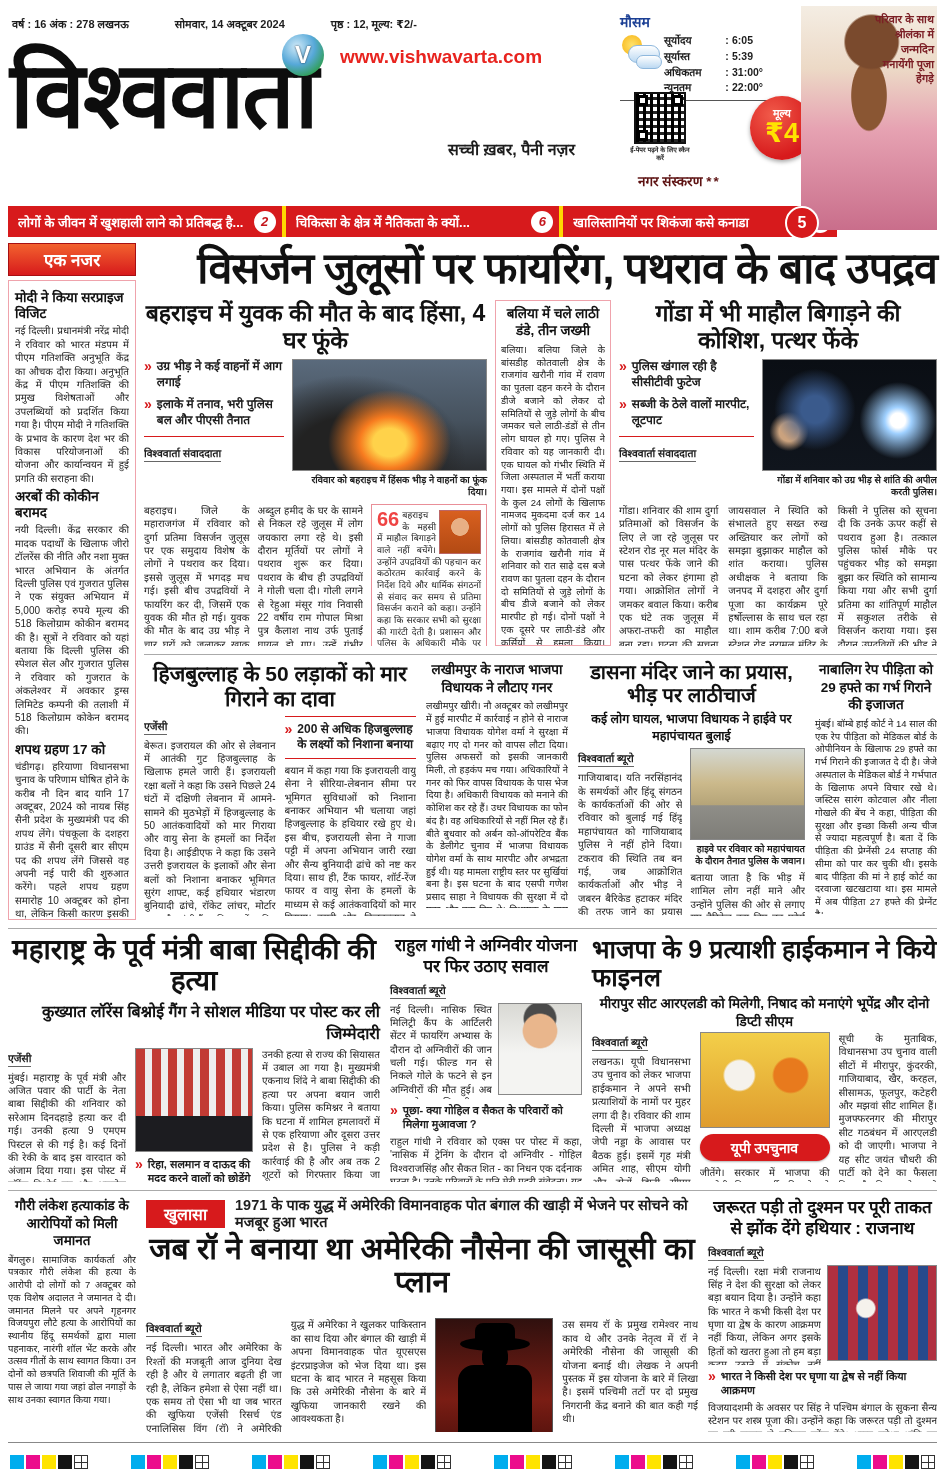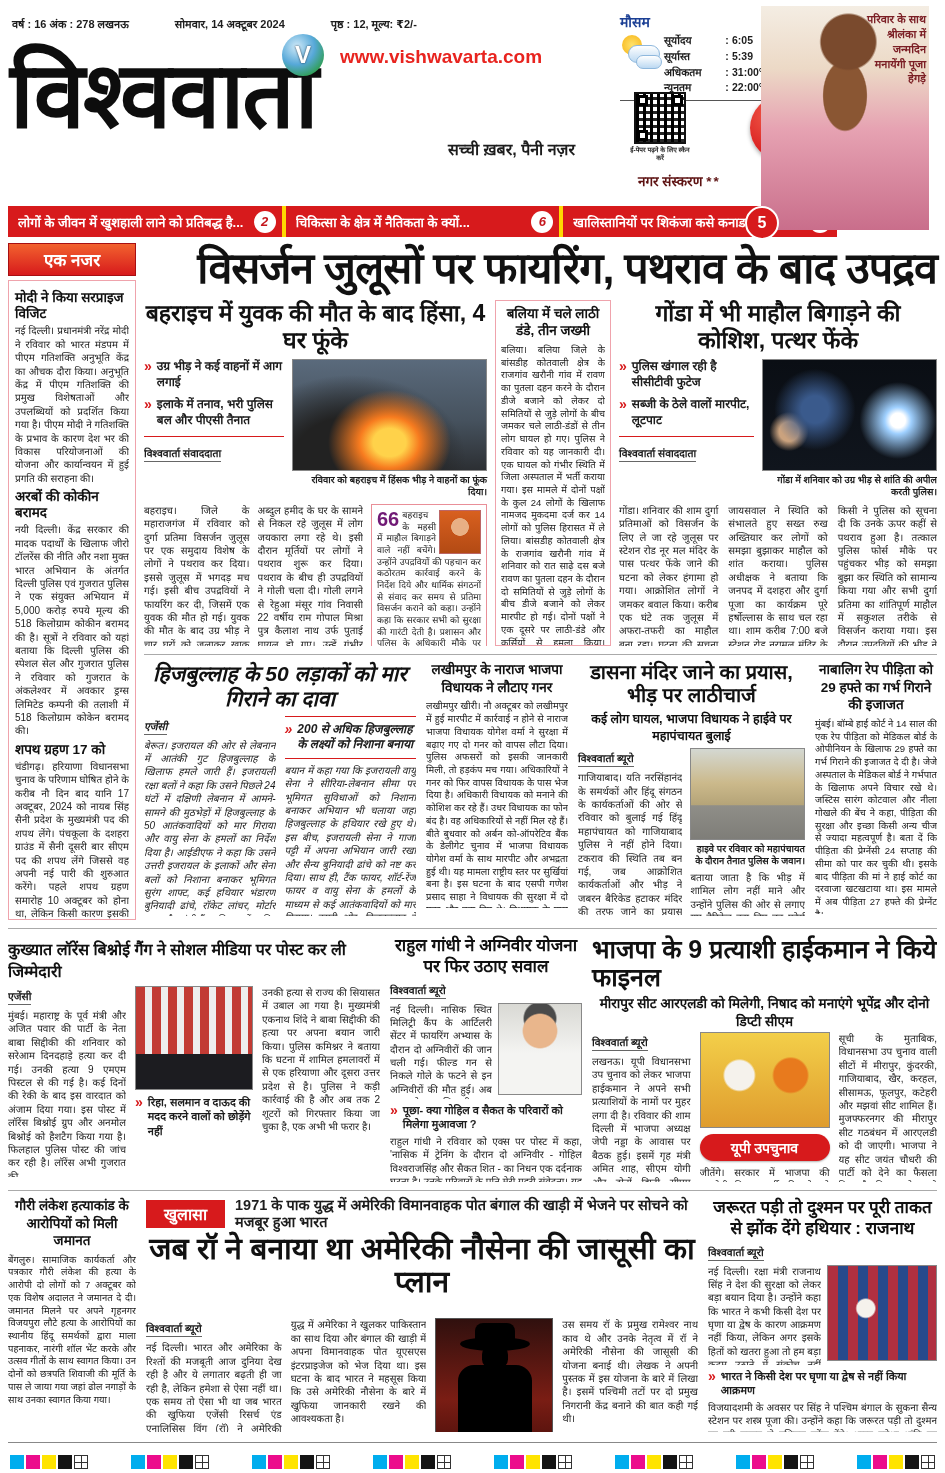--- a/index.html
+++ b/index.html
@@ -49,21 +49,21 @@
   .qr i{position:absolute;width:11px;height:11px;border:3px solid #000;background:#fff;}
   .qr i:nth-child(1){left:1px;top:1px;} .qr i:nth-child(2){right:1px;top:1px;} .qr i:nth-child(3){left:1px;bottom:1px;}
   .qr-cap{font-size:6.5px;font-weight:bold;margin-top:2px;line-height:1.2;}
   .price-circle{position:absolute;left:742px;top:96px;width:64px;height:64px;border-radius:50%;
         background:radial-gradient(circle at 35% 30%,#f15b4a,#d71a1c 70%);color:#fff;text-align:center;
         box-shadow:0 2px 4px rgba(0,0,0,.35);padding-top:9px;}
   .price-label{font-size:11px;font-weight:bold;}
   .price-value{font-size:27px;font-weight:900;color:#ffe400;line-height:1;}
   .edition{position:absolute;left:630px;top:172px;font-size:13.5px;font-weight:800;color:#5d1212;}
   .edition b{letter-spacing:2px;}
-  .promo{position:absolute;right:8px;top:6px;width:168px;height:224px;z-index:3;overflow:visible;
+  .promo{position:absolute;right:0;top:6px;width:136px;height:224px;z-index:3;overflow:visible;
          background:
            radial-gradient(circle at 52% 16%,#7a4a2d 0 13%,transparent 14%),
            radial-gradient(ellipse at 50% 40%,#8a5633 0 18%,transparent 19%),
            linear-gradient(180deg,#f4ede3 0%,#ecd9c6 28%,#e6a2b2 55%,#c96e8b 100%);}
   .promo-text{position:absolute;right:3px;top:6px;width:62px;text-align:right;font-size:11px;
               font-weight:800;color:#7c2026;line-height:1.35;}
   .promo-page{position:absolute;left:-16px;bottom:-10px;width:34px;height:34px;border-radius:50%;
               background:#d71a1c;border:2px solid #fff;color:#fff;font-weight:800;font-size:16px;
               display:flex;align-items:center;justify-content:center;}
   
@@ -90,60 +90,60 @@
   .photo-stack{flex:1;min-width:0;}
   .photo{width:100%;border:1px solid #888;}
   .ph-fire{height:112px;background:
      radial-gradient(ellipse at 50% 75%,#ffd24a 0 12%,#f77b1f 22%,rgba(60,40,40,0) 45%),
      radial-gradient(ellipse at 30% 90%,#222 0 30%,transparent 60%),
      linear-gradient(180deg,#5a6a7c 0%,#46525e 55%,#2c2f33 100%);}
   .bah-body{display:flex;gap:8px;margin-top:2px;}
   .bah-body .c{flex:1;min-width:0;}
   .quote-box{width:116px;flex:none;border:1px solid #e98f98;padding:5px;font-size:9px;line-height:1.3;
              text-align:justify;overflow:hidden;}
-  .qmark{color:#701a75;font-weight:900;font-size:20px;float:left;margin-right:3px;line-height:.9;}
+  .qmark{color:#ef4444;font-weight:900;font-size:20px;float:left;margin-right:3px;line-height:.9;}
   .qphoto{float:right;width:42px;height:44px;margin:0 0 2px 3px;border:1px solid #b66;
           background:radial-gradient(circle at 50% 38%,#e8b084 0 26%,transparent 28%),
           linear-gradient(180deg,#d8601f,#b34a14);}
   .story-ballia{width:116px;flex:none;border:1px solid #efa3ac;padding:5px;overflow:hidden;}
   .story-ballia h3{font-size:13.5px;text-align:center;line-height:1.25;margin-bottom:4px;}
   .story-gonda{flex:1;min-width:0;}
   .gonda-top{display:flex;gap:8px;}
   .gonda-left{width:135px;flex:none;}
   .ph-gonda{height:112px;background:
      radial-gradient(circle at 78% 55%,#fff 0 5%,#9fd0ff 9%,rgba(10,14,20,0) 26%),
      radial-gradient(circle at 30% 45%,#3a5a8c 0 10%,transparent 30%),
      radial-gradient(circle at 15% 65%,#caa27e 0 6%,transparent 12%),
      linear-gradient(180deg,#0a0e14,#10151d);}
   .gonda-body{column-count:3;column-gap:10px;margin-top:2px;}
   
   .row2,.row3,.bottom{display:flex;gap:10px;border-top:1px solid #aaa;margin-top:8px;padding-top:6px;}
   .row2{height:262px;overflow:hidden;}
   .row3{height:254px;overflow:hidden;}
   .bottom{height:242px;overflow:hidden;}
   
-  .story-hez{width:272px;flex:none;font-style:italic;}
+  .story-hez{width:272px;flex:none;}
   .story-hez h2{font-size:21px;text-align:center;line-height:1.2;margin-bottom:4px;}
   .hez-cols{display:flex;gap:9px;}
   .hez-cols .c{flex:1;min-width:0;}
   .bullet-box{border-top:1.5px solid #d71a1c;border-bottom:1.5px solid #d71a1c;padding:5px 0;margin-bottom:5px;}
   .story-lakh{width:142px;flex:none;}
   .story-lakh h3,.story-verdict h3{font-size:13.5px;text-align:center;line-height:1.3;margin-bottom:4px;}
   .story-dasna{flex:1;min-width:0;}
   .story-dasna h2{font-size:20px;text-align:center;line-height:1.15;}
   .story-dasna h4{font-size:12.5px;text-align:center;font-weight:800;margin:3px 0 4px;}
   .dasna-top{display:flex;gap:8px;}
   .dasna-left{width:46%;flex:none;}
   .ph-police{height:92px;background:
      linear-gradient(180deg,#d4d8d2 0%,#cbb98b 38%,#b5a478 62%,#8f8e88 63%,#7e7d78 100%);}
   .story-verdict{width:122px;flex:none;}
   
   .story-sid{width:372px;flex:none;}
   .story-sid h1{font-size:28px;text-align:center;line-height:1.1;}
-  .story-sid h3{font-size:16px;text-align:left;font-weight:800;margin:3px 0 4px;}
+  .story-sid h3{font-size:16px;text-align:right;font-weight:800;margin:3px 0 4px;}
   .sid-cols{display:flex;gap:9px;}
   .sid-cols .c{flex:1;min-width:0;}
   .ph-funeral{height:104px;background:
      linear-gradient(0deg,#1c1c20 0 34%,transparent 34%),
      repeating-linear-gradient(90deg,#c23b34 0 9px,#eee 9px 16px),
      linear-gradient(180deg,#3a3038 0 30%,#823 70%);}
   .story-rahul{width:192px;flex:none;}
   .story-rahul h2,.story-rajnath h2{font-size:17px;text-align:center;line-height:1.25;margin-bottom:2px;}
   .rahul-top{display:flex;gap:6px;}
   .ph-rahul{width:84px;height:92px;flex:none;border:1px solid #888;background:
@@ -409,20 +409,21 @@
         <section class="story-verdict">
           <h3>नाबालिग रेप पीड़िता को 29 हफ्ते का गर्भ गिराने की इजाजत</h3>
           <p class="jt sm" style="margin:0;height:196px;">मुंबई। बॉम्बे हाई कोर्ट ने 14 साल की एक रेप पीड़िता को मेडिकल बोर्ड के ओपीनियन के खिलाफ 29 हफ्ते का गर्भ गिराने की इजाजत दे दी है। जेजे अस्पताल के मेडिकल बोर्ड ने गर्भपात के खिलाफ अपने विचार रखे थे। जस्टिस सारंग कोटवाल और नीला गोखले की बेंच ने कहा, पीड़िता की सुरक्षा और इच्छा किसी अन्य चीज से ज्यादा महत्वपूर्ण है। बता दें कि पीड़िता की प्रेग्नेंसी 24 सप्ताह की सीमा को पार कर चुकी थी। इसके बाद पीड़िता की मां ने हाई कोर्ट का दरवाजा खटखटाया था। इस मामले में अब पीड़िता 27 हफ्ते की प्रेग्नेंट है।</p>
         </section>
       </div>
     </div>
   </div>
 
   <div class="row3">
     <section class="story-sid">
+      <h1>महाराष्ट्र के पूर्व मंत्री बाबा सिद्दीकी की हत्या</h1>
       <h3>कुख्यात लॉरेंस बिश्नोई गैंग ने सोशल मीडिया पर पोस्ट कर ली जिम्मेदारी</h3>
       <div class="sid-cols">
         <div class="c">
           <div class="byline">एजेंसी</div>
           <div class="jt" style="height:168px;">मुंबई। महाराष्ट्र के पूर्व मंत्री और अजित पवार की पार्टी के नेता बाबा सिद्दीकी की शनिवार को सरेआम दिनदहाड़े हत्या कर दी गई। उनकी हत्या 9 एमएम पिस्टल से की गई है। कई दिनों की रेकी के बाद इस वारदात को अंजाम दिया गया। इस पोस्ट में लॉरेंस बिश्नोई ग्रुप और अनमोल बिश्नोई को हैशटैग किया गया है। फिलहाल पुलिस पोस्ट की जांच कर रही है। लॉरेंस अभी गुजरात की</div>
         </div>
         <div class="c">
           <div class="photo ph-funeral"></div>
           <div class="chevrow" style="margin-top:5px;font-size:11px;">
             <span class="chev">»</span>

